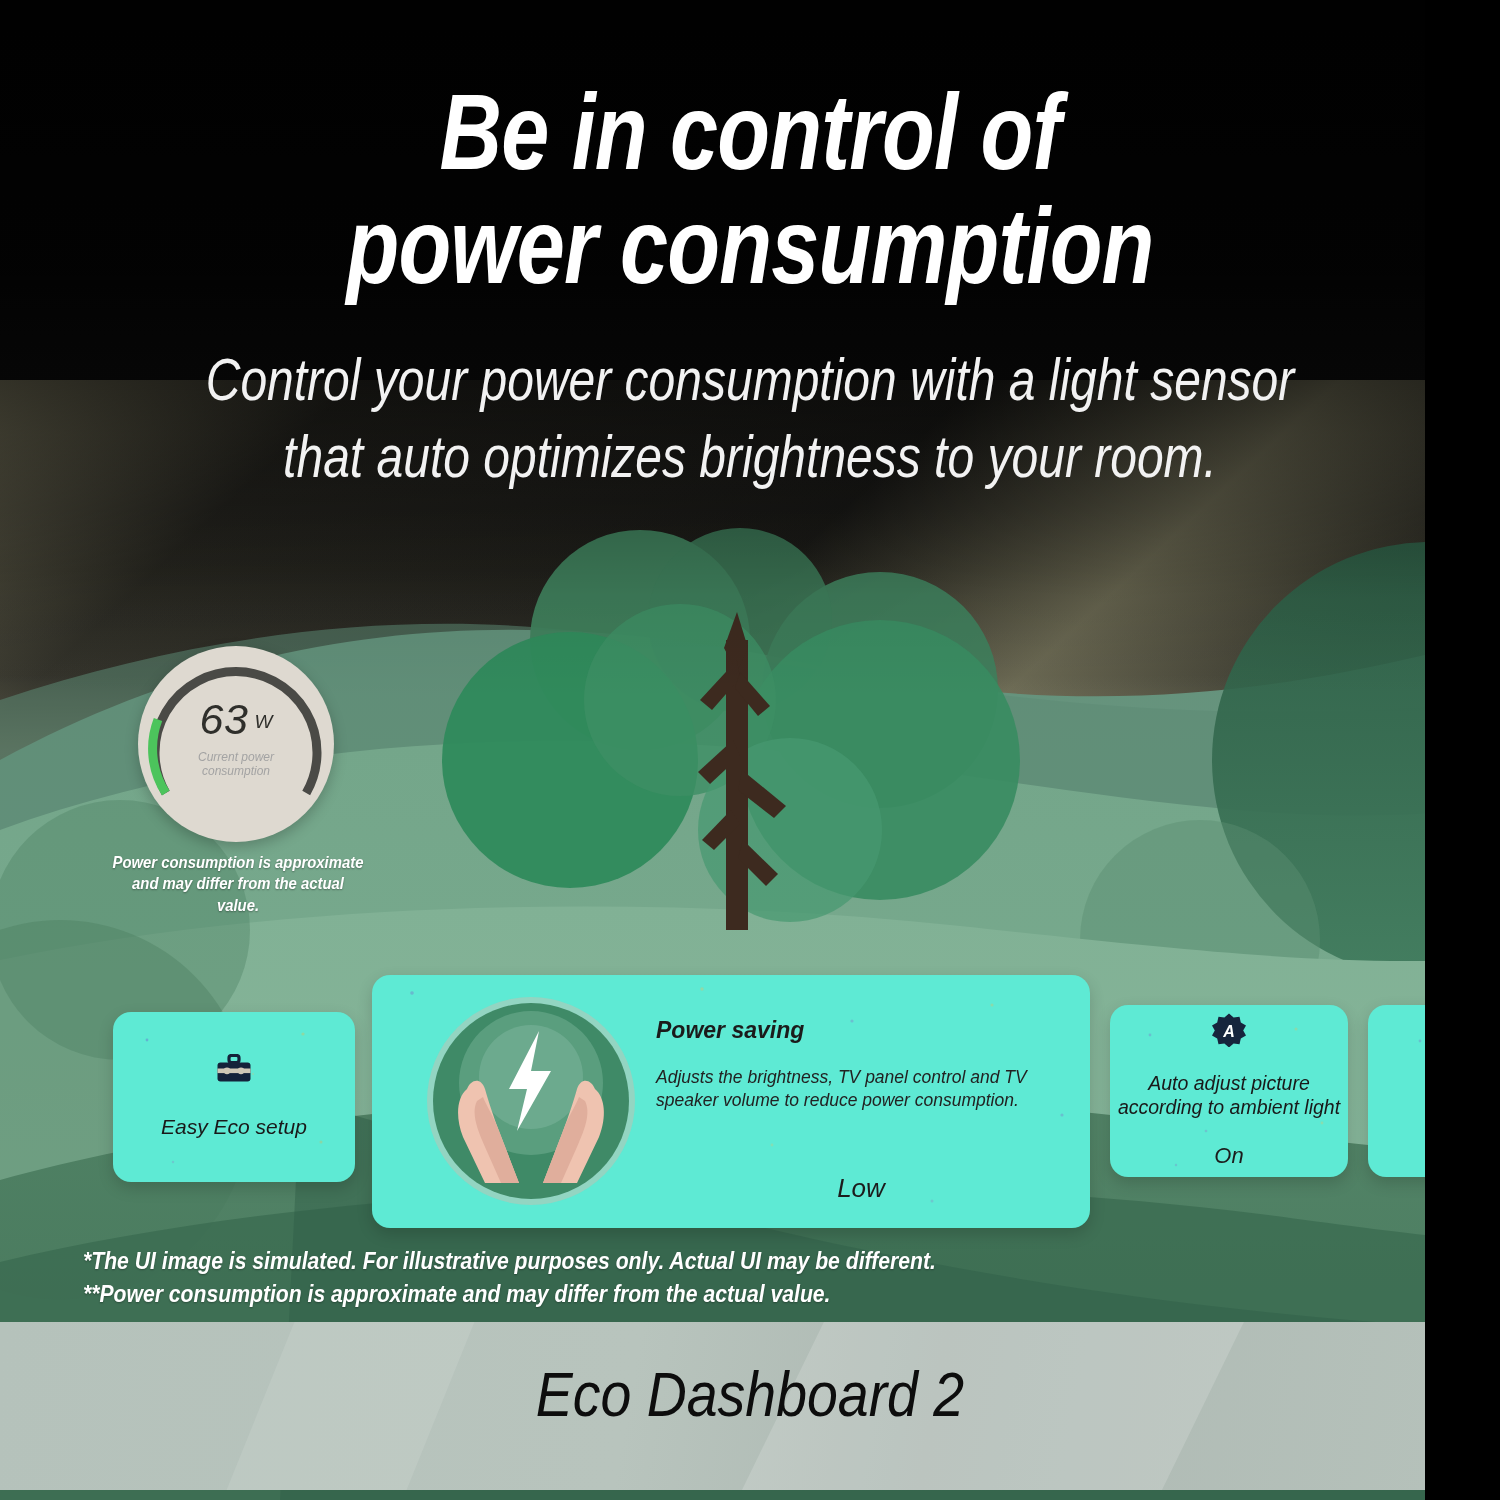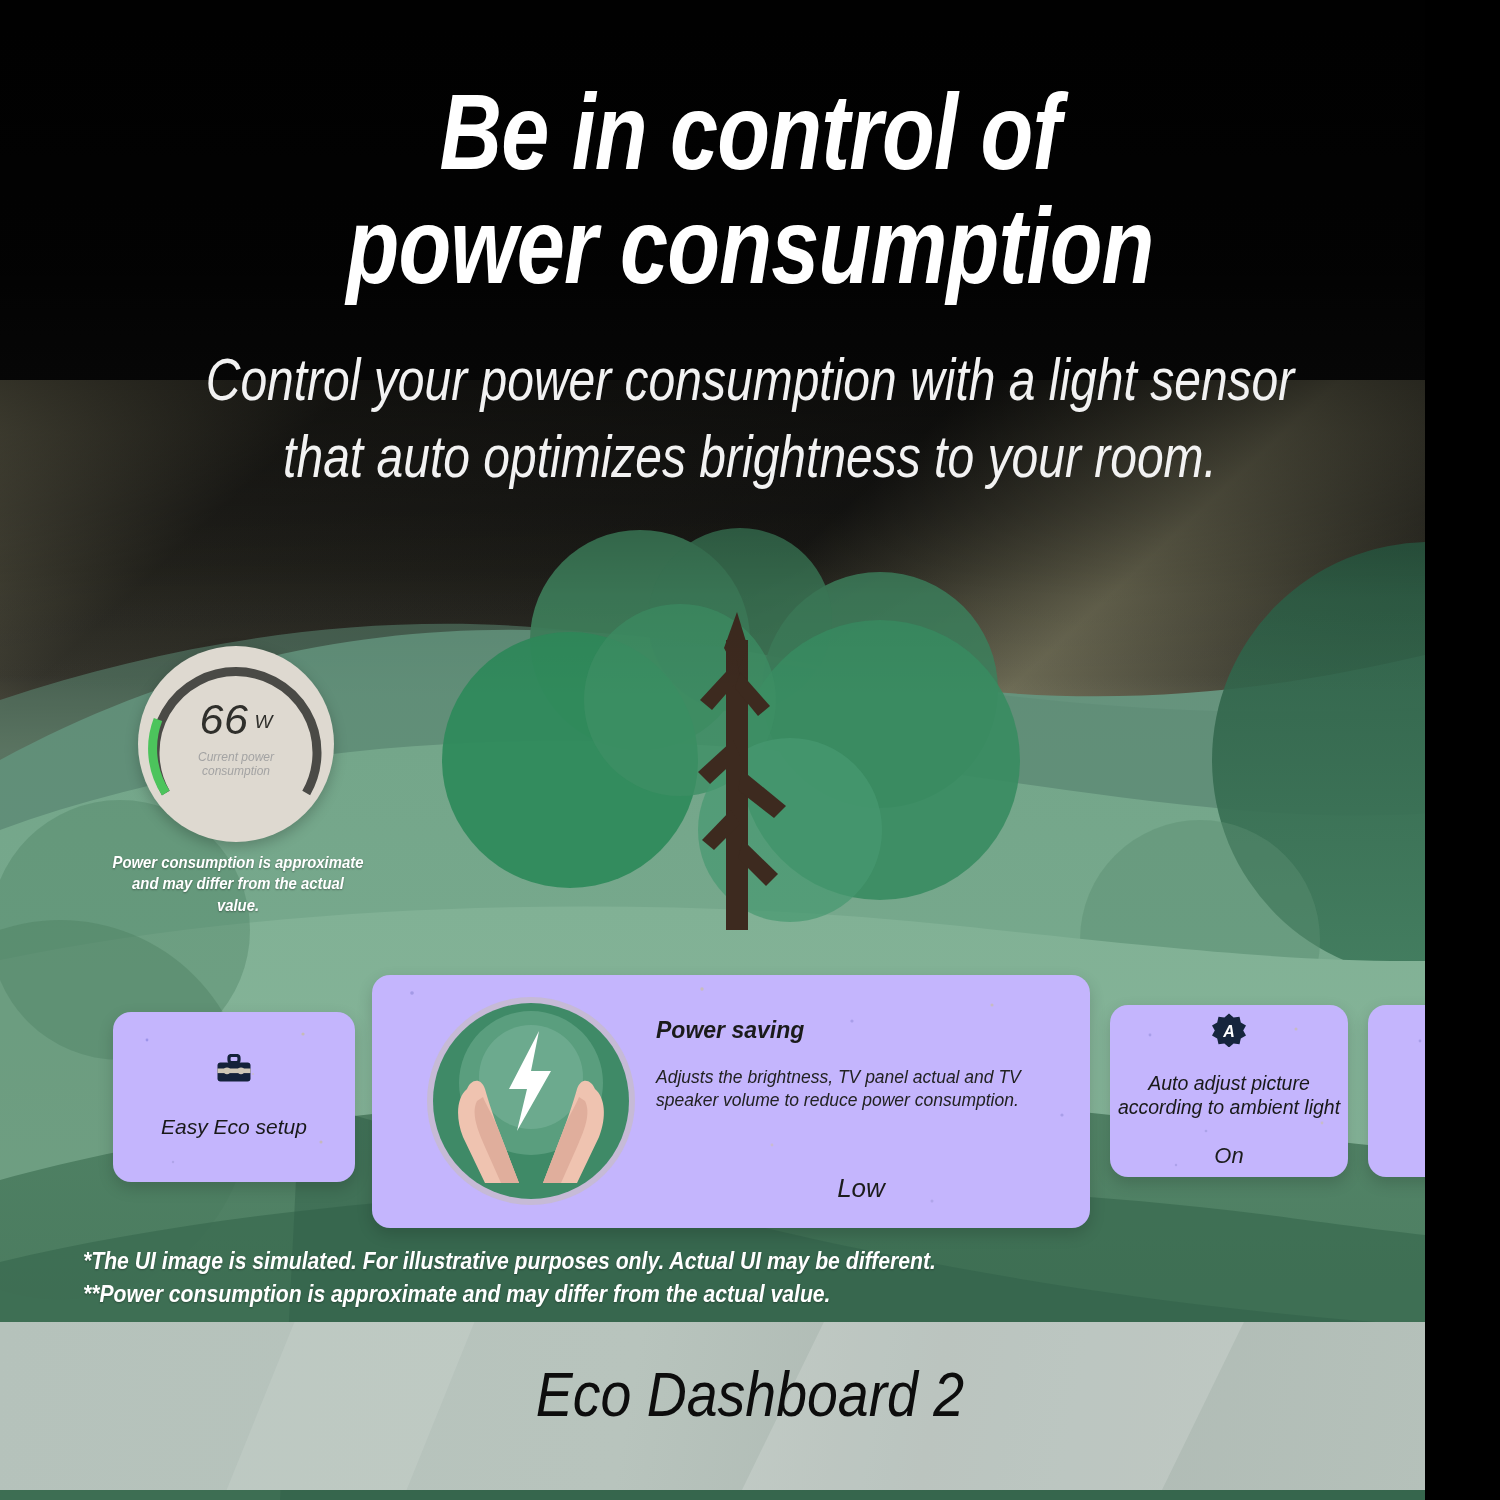--- a/index.html
+++ b/index.html
@@ -67,21 +67,21 @@
     position:absolute; left:98px; top:852px; width:280px;
     text-align:center; color:#ffffff; font-size:16.5px; font-weight:bold;
     line-height:1.3; z-index:20; transform:scaleX(0.90); transform-origin:center top;
     text-shadow:0 1px 2px rgba(0,0,0,0.35);
   }
 
   
   .cards { position:absolute; left:0; top:975px; width:1500px; height:265px; z-index:20; }
   .card {
     position:absolute;
-    background:#c4b5fd;
+    background:#5eead4;
     border-radius:18px;
     box-shadow:0 6px 16px rgba(0,0,0,0.16);
     overflow:hidden;
   }
   .card .speck { position:absolute; inset:0; pointer-events:none; opacity:.85; }
 
   .card-easy   { left:113px; top:37px; width:242px; height:170px; }
   .card-power  { left:372px; top:0px;  width:718px; height:253px; }
   .card-auto   { left:1110px; top:30px; width:238px; height:172px; }
   .card-shut   { left:1368px; top:30px; width:238px; height:172px; }
@@ -249,21 +249,21 @@
   <div class="gauge-wrap">
     <div class="gauge-disc"></div>
     <svg class="gauge-svg" viewBox="0 0 196 196">
 
       <path d="M 168.2 147.0 A 81 81 0 1 0 27.8 147.0" fill="none" stroke="#4a4a46" stroke-width="9" stroke-linecap="butt" transform="rotate(0 98 98)"></path>
 
       <path d="M 27.8 147.0 A 81 81 0 0 1 20.0 73.5" fill="none" stroke="#4cc45c" stroke-width="9" stroke-linecap="butt"></path>
     </svg>
     <div class="gauge-text">
       <div>
-        <span class="gauge-value">66</span><span class="gauge-unit">W</span>
+        <span class="gauge-value">63</span><span class="gauge-unit">W</span>
       </div>
       <div class="gauge-label">
         <div>Current power</div>
         <div>consumption</div>
       </div>
     </div>
   </div>
 
   <div class="gauge-note">
     <div>Power consumption is approximate</div>
@@ -319,21 +319,21 @@
 
         <path d="M168,92 C178,100 180,120 172,140 L150,186 L116,186 L136,134 C142,118 146,106 150,92 C154,80 164,82 168,92 Z" fill="#efc3b0"></path>
         <path d="M158,104 C164,116 158,132 150,150 L134,186 L116,186 L136,134 C142,118 148,110 152,100 Z" fill="#e0ae9c"></path>
 
         <path d="M112,34 L82,92 L100,92 L90,134 L124,74 L104,74 Z" fill="#ffffff"></path>
       </svg>
 
       <div class="ps-body">
         <div class="ps-head">Power saving</div>
         <div class="ps-desc">
-          <div>Adjusts the brightness, TV panel actual and TV</div>
+          <div>Adjusts the brightness, TV panel control and TV</div>
           <div>speaker volume to reduce power consumption.</div>
         </div>
       </div>
       <div class="ps-state">Low</div>
     </div>
 
     <div class="card card-auto">
       <svg class="speck" viewBox="0 0 238 172">
         <circle cx="40" cy="30" r="1.4" fill="#7c79c8" opacity=".45"></circle>
         <circle cx="186" cy="24" r="1.5" fill="#cbc576" opacity=".5"></circle>

